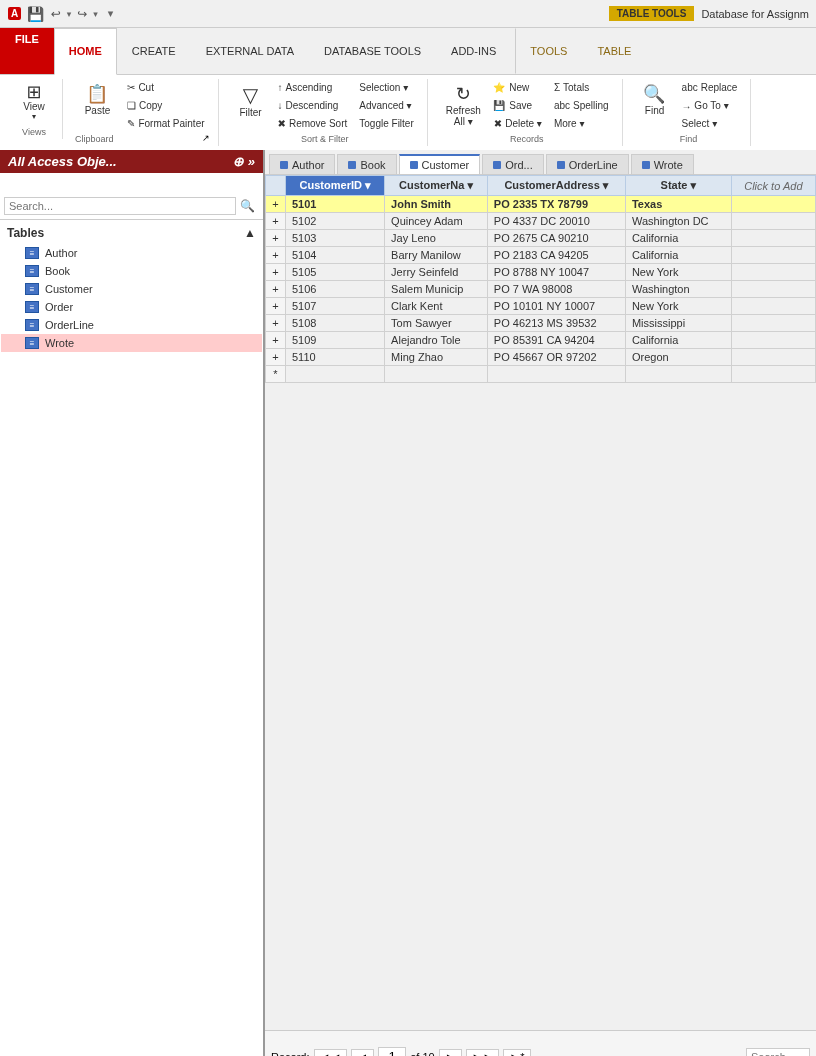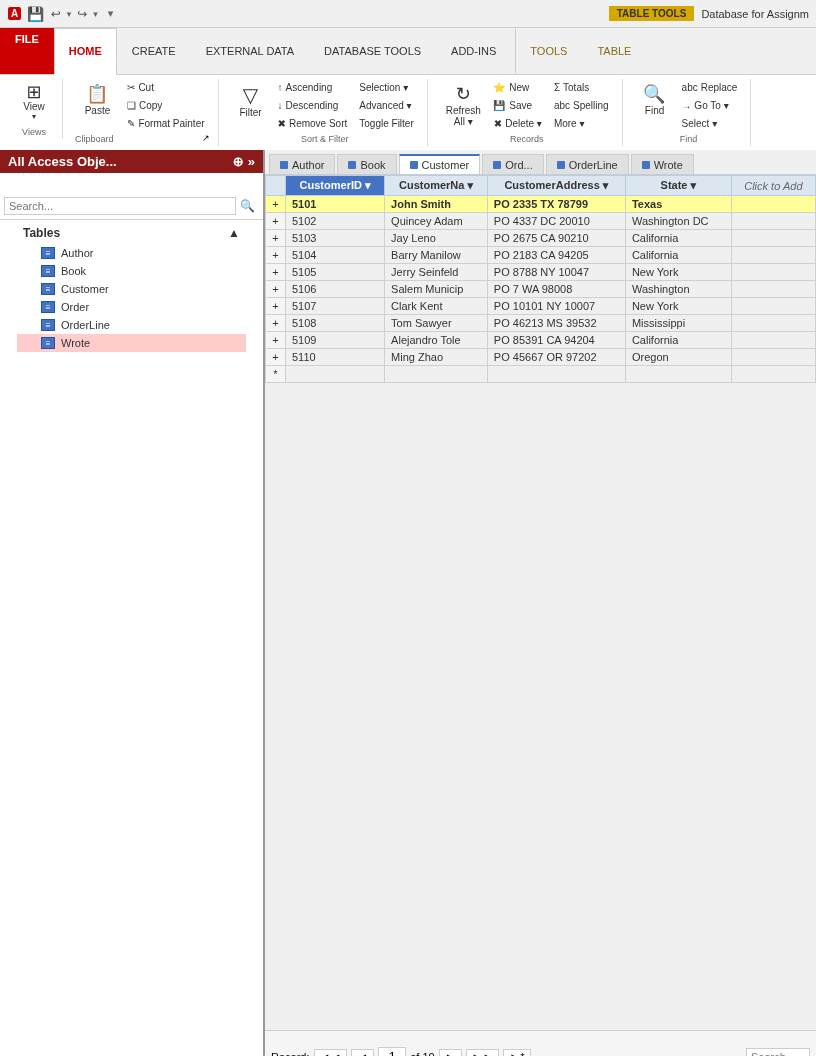--- a/index.html
+++ b/index.html
@@ -19,26 +19,26 @@
     .ribbon-btn { display: flex; flex-direction: column; align-items: center; padding: 3px 5px; cursor: pointer; border: 1px solid transparent; border-radius: 2px; font-size: 10px; color: #333; min-width: 40px; }
     .ribbon-btn .icon { font-size: 18px; line-height: 1; }
     .ribbon-btn-small { display: flex; align-items: center; gap: 3px; padding: 2px 4px; cursor: pointer; border: 1px solid transparent; border-radius: 2px; font-size: 10px; color: #333; }
     .ribbon-small-group { display: flex; flex-direction: column; gap: 1px; }
 
     
     .main-area { display: flex; height: calc(1056px - 30px - 72px - 22px); }
 
     
     .sidebar { width: 265px; background: #fff; border-right: 2px solid #999; display: flex; flex-direction: column; }
-    .sidebar-header { background: #8b1a1a; color: #fff; display: flex; align-items: center; justify-content: space-between; padding: 4px 8px; font-size: 13px; font-weight: bold; }
+    .sidebar-header { background: #8b1a1a; color: #fff; display: flex; align-items: center; justify-content: space-between; padding: 4px 8px; font-size: 13px; font-weight: bold; font-style: italic; }
     .sidebar-header-icons { display: flex; gap: 4px; }
     .search-bar { display: flex; align-items: center; padding: 4px; border-bottom: 1px solid #ccc; margin-top: 20px; }
     .search-bar input { flex: 1; font-size: 11px; border: 1px solid #ccc; padding: 2px 4px; }
     .search-icon-btn { padding: 2px 4px; cursor: pointer; font-size: 12px; }
-    .sidebar-section { padding: 2px 17px; }
+    .sidebar-section { padding: 2px 1px; }
     .sidebar-section-header { display: flex; align-items: center; justify-content: space-between; padding: 4px 6px; font-weight: bold; font-size: 12px; color: #333; cursor: pointer; }
     .sidebar-item { display: flex; align-items: center; gap: 6px; padding: 3px 8px 3px 24px; font-size: 11px; color: #333; cursor: pointer; }
     .sidebar-item.active { background: #ffcccc; }
     .table-icon { display: inline-block; width: 14px; height: 12px; background: #4472c4; border: 1px solid #2255a0; font-size: 8px; color: #fff; text-align: center; line-height: 12px; }
 
     
     .table-tabs { display: flex; background: #f0f0f0; border-bottom: 1px solid #ccc; padding-top: 4px; padding-left: 4px; gap: 2px; }
     .table-tab { padding: 3px 10px; font-size: 11px; cursor: pointer; border: 1px solid #ccc; border-bottom: none; background: #e0e0e0; color: #333; display: flex; align-items: center; gap: 4px; }
     .table-tab.active { background: #fff; border-top: 2px solid #4472c4; }
     .table-tab .tab-color { width: 8px; height: 8px; border-radius: 1px; }

